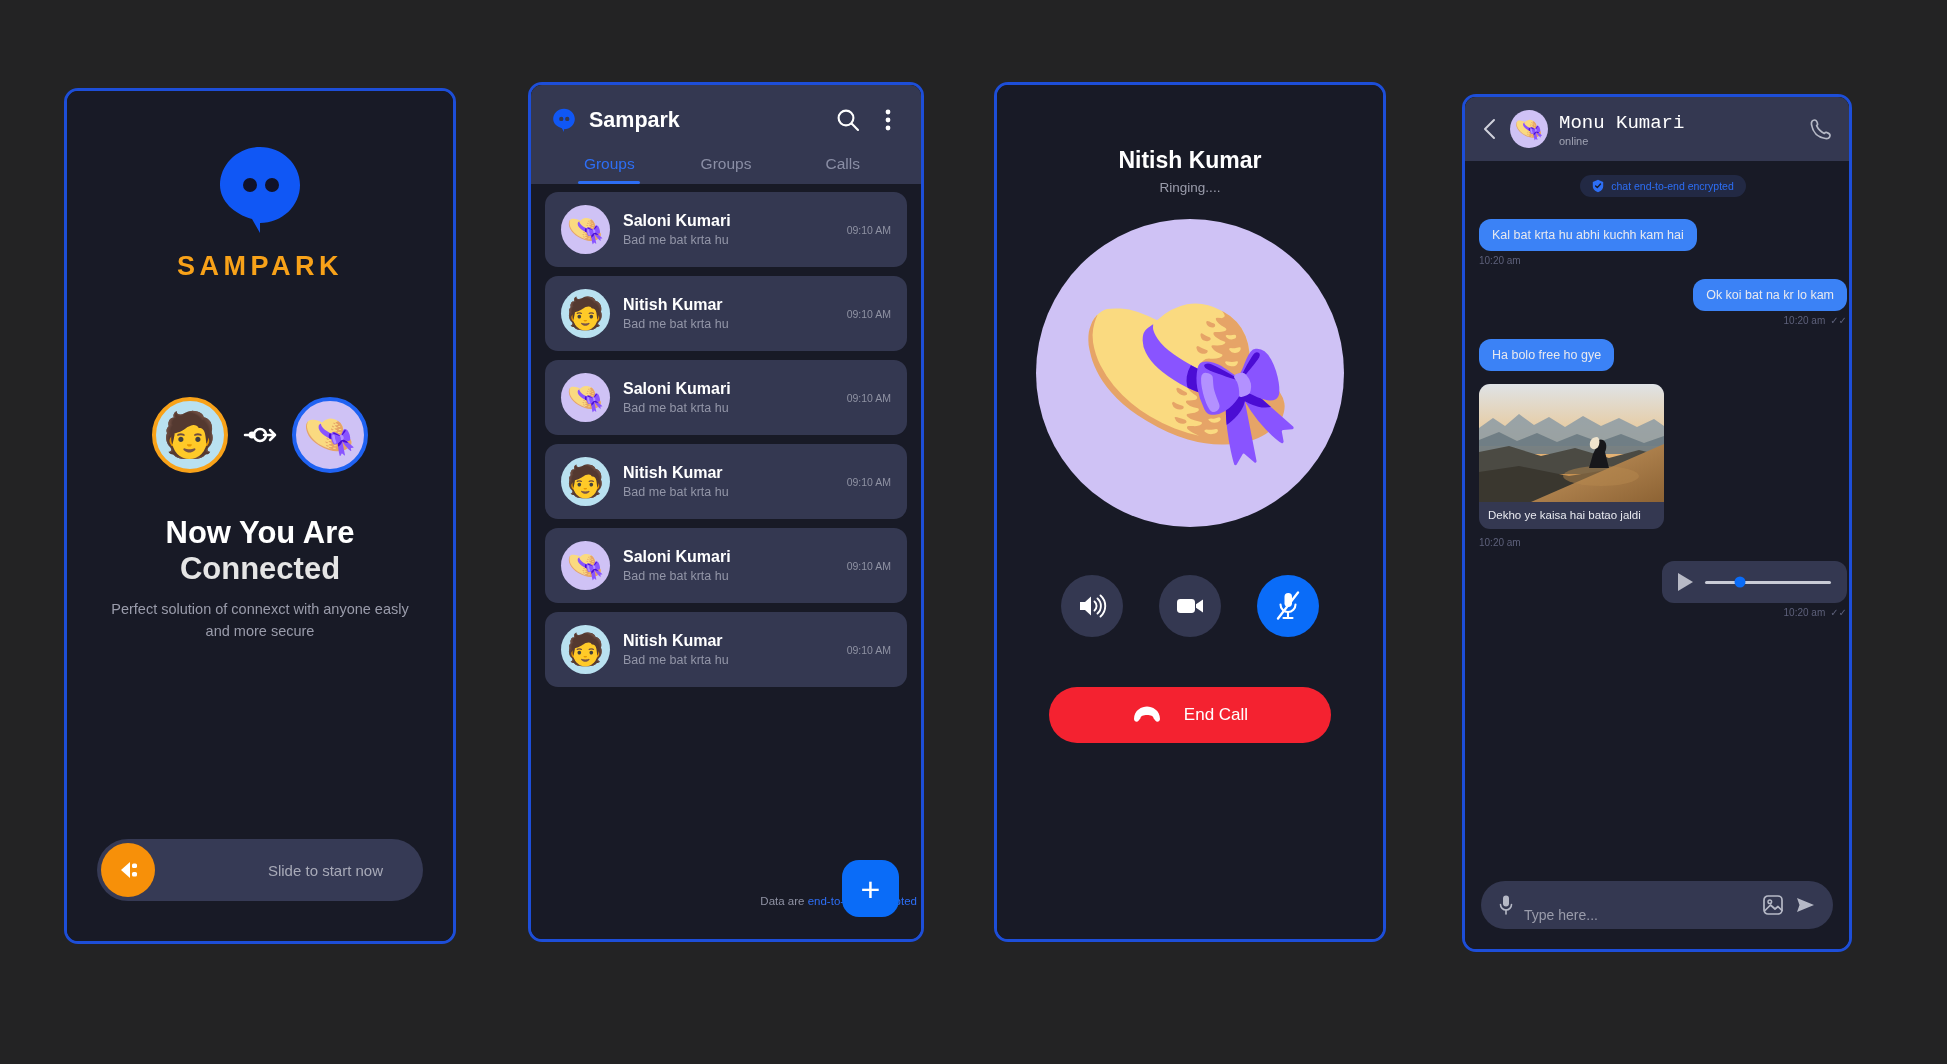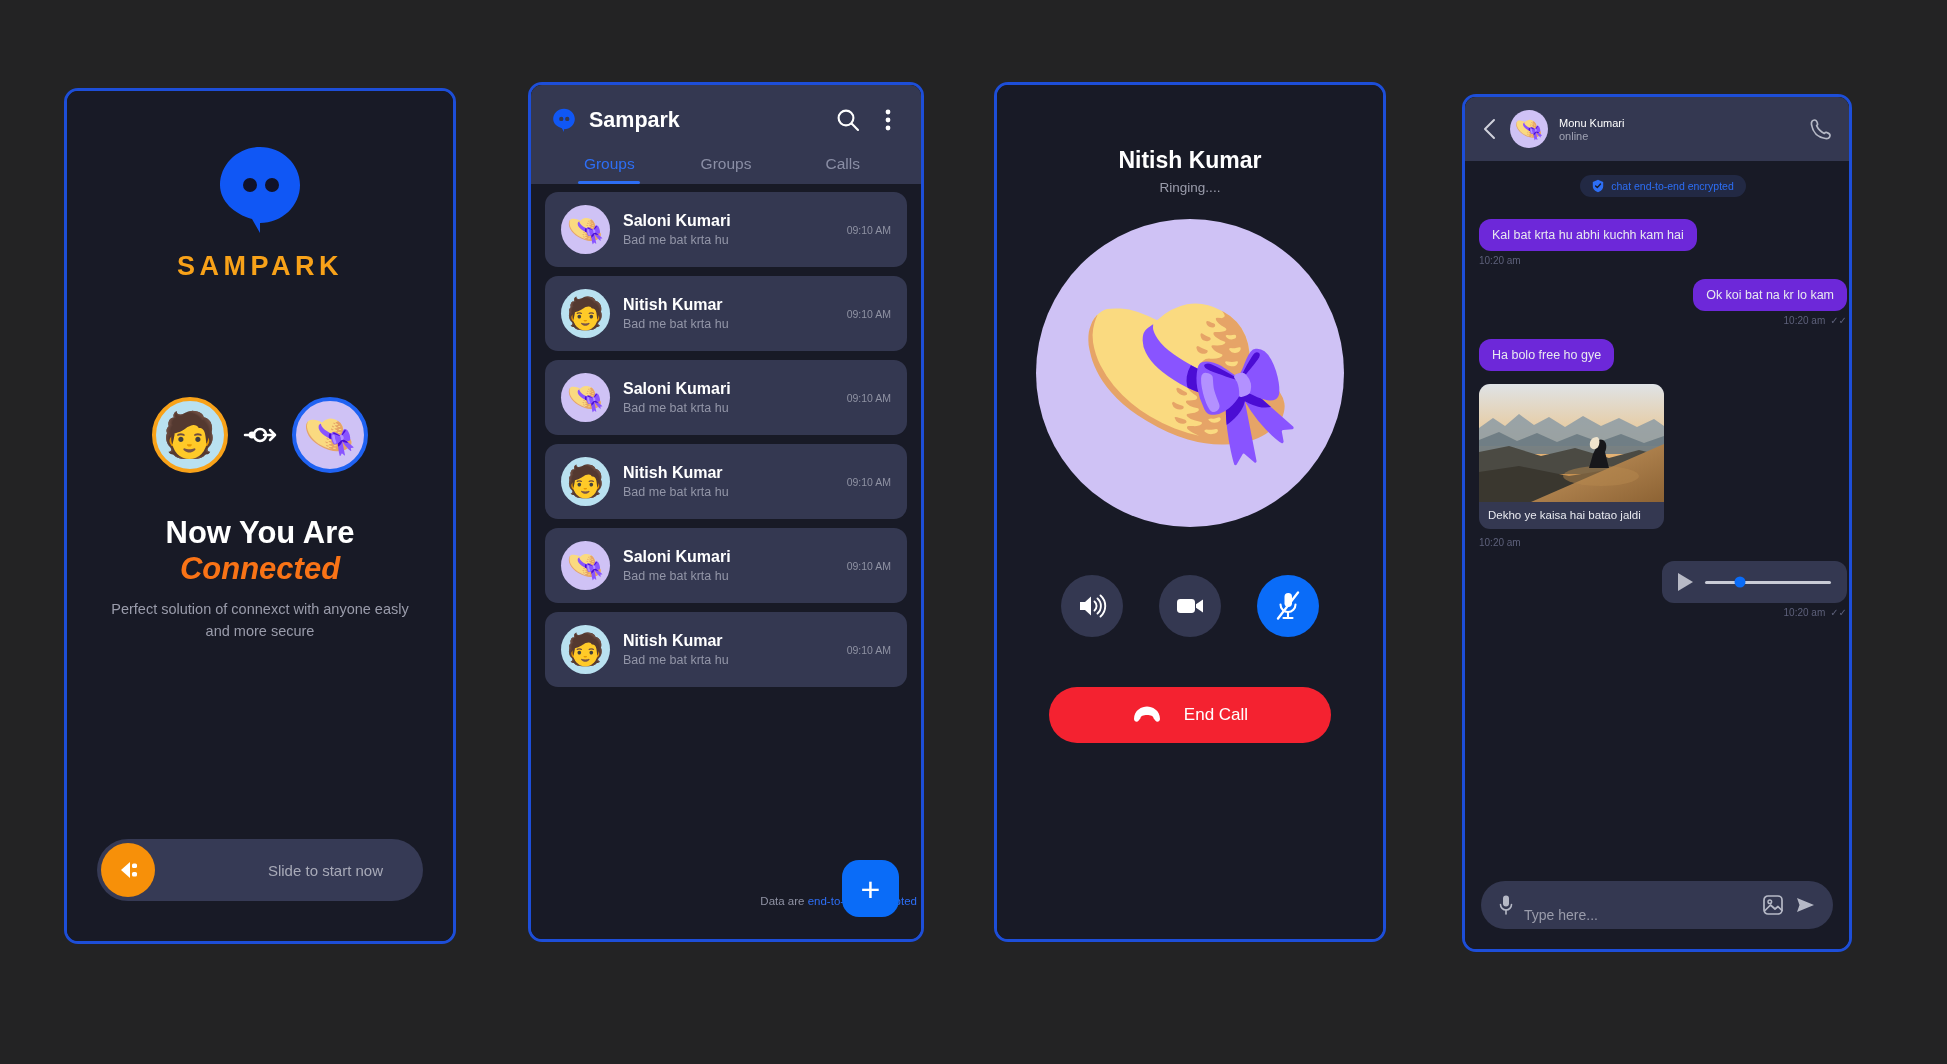--- a/index.html
+++ b/index.html
@@ -44,21 +44,21 @@
     display: flex; align-items: center; justify-content: center;
     font-size: 48px; line-height: 1; overflow: hidden;
   }
   .av-a { background: #b9e1f0; border: 4px solid #f8a219; }
   .av-b { background: #cfc2f5; border: 4px solid #1f62f2; }
   .link-ic { width: 36px; height: 24px; position: relative; }
   .now-head {
     position: absolute; left: 0; right: 0; top: 424px; text-align: center;
     color: #ffffff; font-size: 31px; font-weight: bold; line-height: 1.17;
   }
-  .now-head .accent { color: #f97316; display: block; font-style: italic; }
+  .now-head .accent { color: #e5e5e5; display: block; }
   .sub-text {
     position: absolute; left: 34px; right: 34px; top: 508px; text-align: center;
     color: #9a9cab; font-size: 14.5px; line-height: 1.5;
   }
   .slide-btn {
     position: absolute; left: 30px; right: 30px; bottom: 40px; height: 62px;
     background: #363a55; border-radius: 31px;
     display: flex; align-items: center;
   }
   .slide-knob {
@@ -153,35 +153,35 @@
     background: #343851; padding: 13px 16px; display: flex; align-items: center; gap: 11px;
     flex: 0 0 auto;
   }
   .back-ic { width: 18px; height: 22px; position: relative; flex: 0 0 auto; }
   .s4-av {
     width: 38px; height: 38px; border-radius: 50%; background: #cfc2f5; flex: 0 0 auto;
     display: flex; align-items: center; justify-content: center; font-size: 24px; line-height: 1;
     overflow: hidden;
   }
   .s4-meta { flex: 1; min-width: 0; }
-  .s4-name { color: #fff; font-size: 11px; }
+  .s4-name { color: #fff; font-size: 19px; font-family: Liberation Mono, monospace; }
   .s4-online { color: #a0a3b3; font-size: 11px; margin-top: 1px; }
   .phone-ic { width: 25px; height: 25px; position: relative; flex: 0 0 auto; }
 
   .msgs { flex: 1; padding: 14px 2px 0 14px; overflow: hidden; position: relative; }
   .e2e-pill {
     margin: 0 auto 22px auto; width: fit-content;
     background: #222944; border-radius: 14px; padding: 4px 12px;
     display: flex; align-items: center; gap: 7px;
     color: #2d6ef5; font-size: 10.5px;
   }
   .msg-group { margin-bottom: 13px; }
   .msg-group.right { text-align: right; }
   .bubble {
-    display: inline-block; background: #6d28d9; color: #e8e9ef;
+    display: inline-block; background: #3b82f6; color: #e8e9ef;
     font-size: 12.5px; padding: 9px 13px; border-radius: 12px;
     max-width: 78%; text-align: left;
   }
   .msg-time { color: #5d607a; font-size: 10px; margin-top: 4px; }
   .msg-time .tick { margin-left: 5px; }
   .img-bubble {
     display: inline-block; width: 185px; border-radius: 11px; overflow: hidden;
     background: #343851; text-align: left;
   }
   .img-photo { width: 185px; height: 118px; position: relative; overflow: hidden; }

